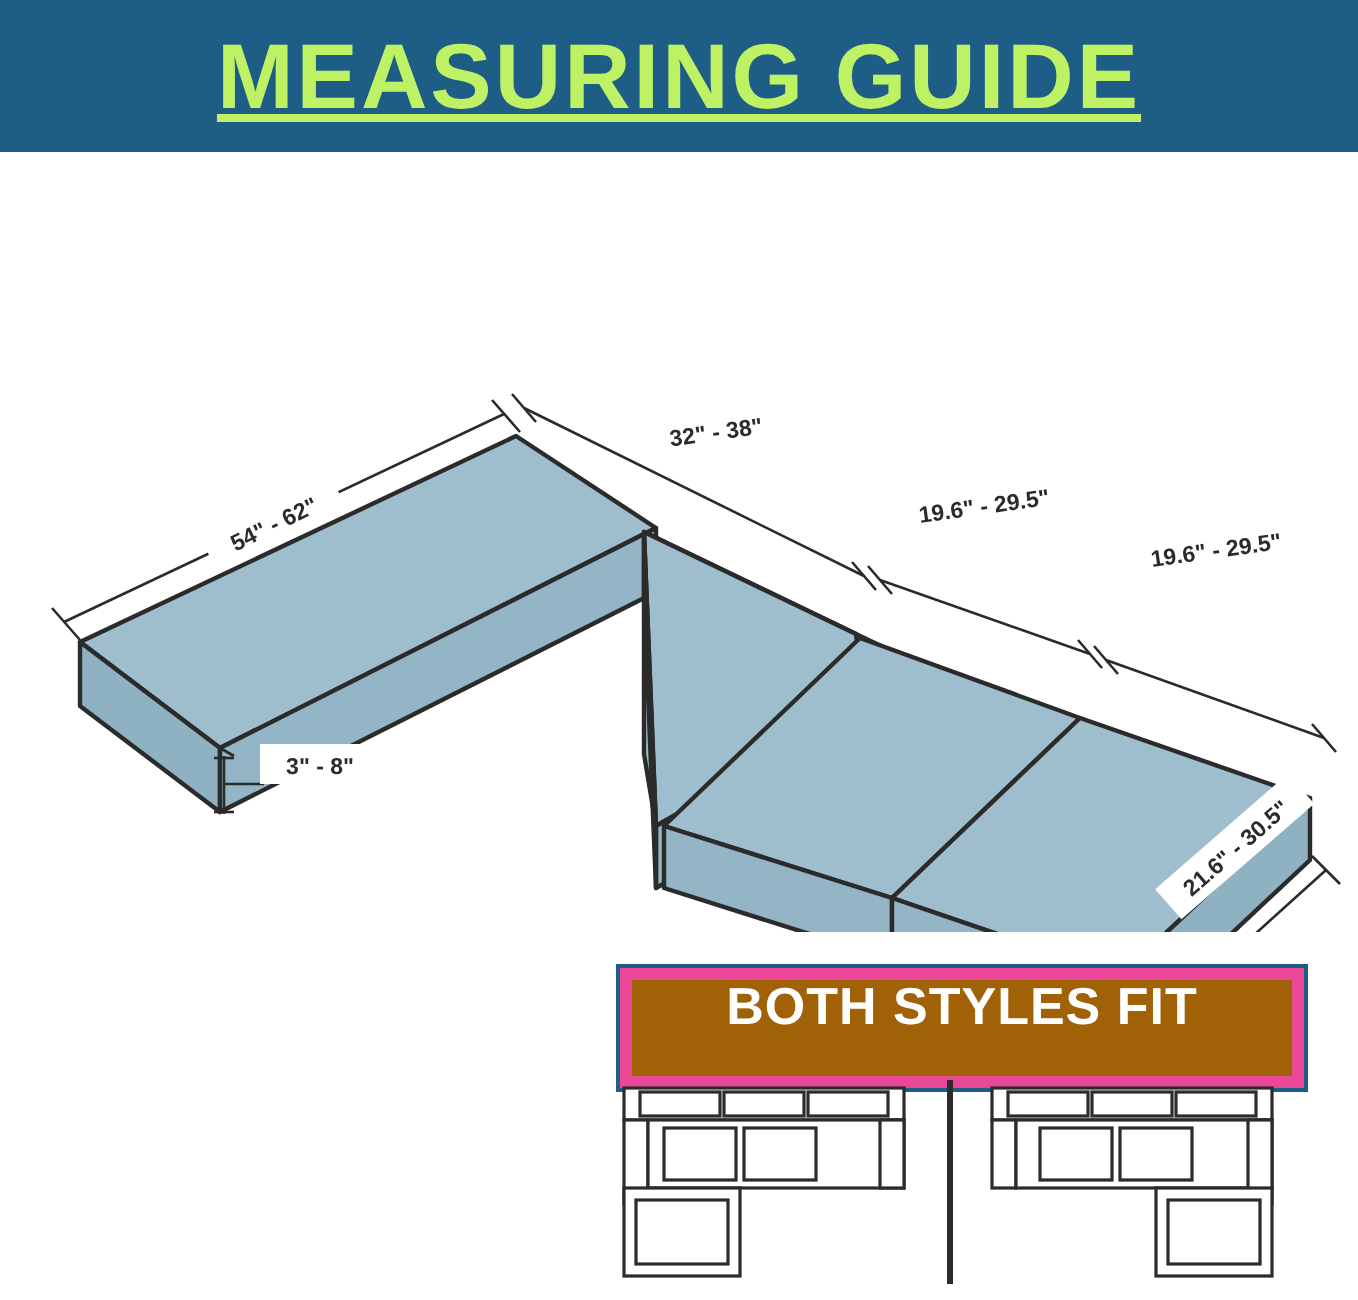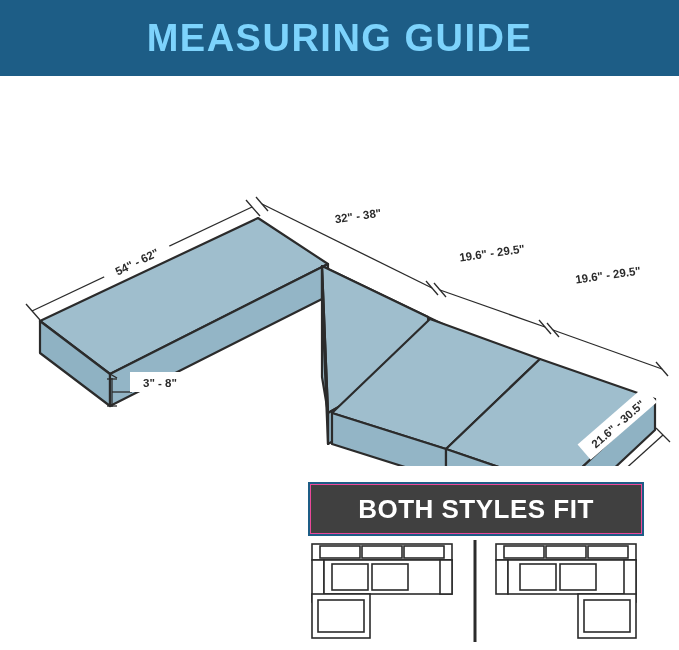--- a/index.html
+++ b/index.html
@@ -27,27 +27,28 @@
     left: 0;
     top: 0;
     width: 679px;
     height: 76px;
     background: #1d5d86;
     display: flex;
     align-items: center;
     justify-content: center;
   }
   .header-title {
-    color: #7dd3fc;
-    font-size: 38px;
+    color: #bef264;
+    font-size: 46px;
     font-weight: bold;
     letter-spacing: 1.5px;
     font-family: "Liberation Sans", sans-serif;
     text-align: center;
     line-height: 1;
+    text-decoration: underline;
   }
 
   
   .diagram-area {
     position: absolute;
     left: 0;
     top: 76px;
     width: 679px;
     height: 390px;
   }
@@ -64,25 +65,25 @@
     fill: #2b2b2b;
   }
 
   
   .styles-banner {
     position: absolute;
     left: 310px;
     top: 484px;
     width: 330px;
     height: 48px;
-    background: #404040;
-    border: 1px solid #ec4899;
+    background: #a16207;
+    border: 6px solid #ec4899;
     box-shadow: 0 0 0 2px #1d5d86;
     display: flex;
-    align-items: center;
+    align-items: flex-start;
     justify-content: center;
   }
   .styles-title {
     color: #ffffff;
     font-size: 26px;
     font-weight: bold;
     letter-spacing: 0.5px;
     line-height: 1;
   }
 

